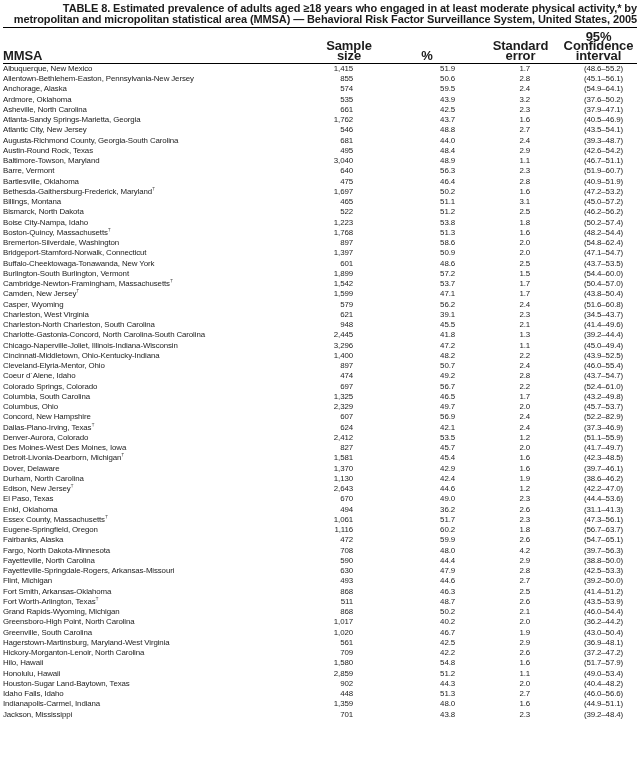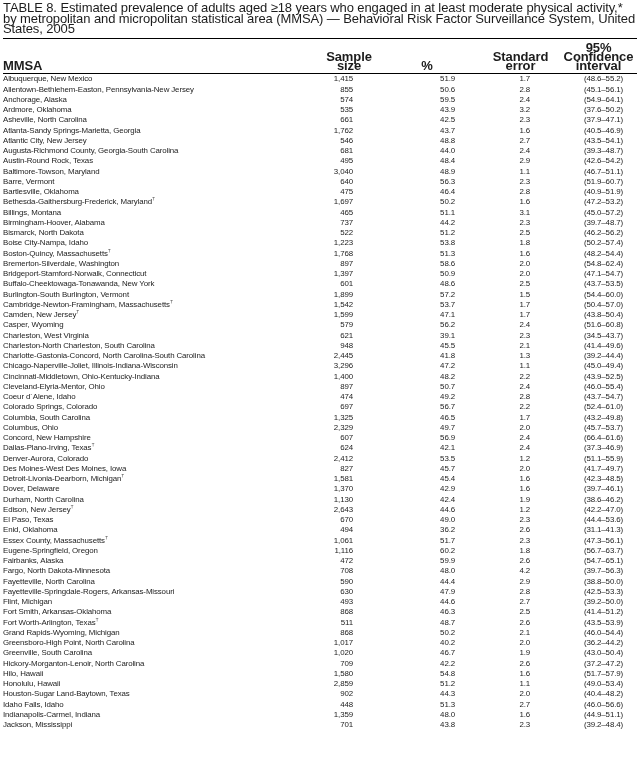--- a/index.html
+++ b/index.html
@@ -10,26 +10,27 @@
     background: #ffffff;
     overflow: hidden;
     font-family: "Liberation Sans", sans-serif;
     color: #1c1c1c;
   }
   .page {
     padding: 3px 3px 0 3px;
     width: 634px;
   }
   .title {
-    font-weight: normal;
-    font-size: 13px;
+    font-weight: bold;
+    font-size: 11px;
     line-height: 10.6px;
     letter-spacing: -0.1px;
     border-bottom: 1px solid #000;
     padding-bottom: 3px;
+    text-align: right;
   }
   table {
     border-collapse: collapse;
     table-layout: fixed;
     width: 634px;
   }
   col.w-mmsa   { width: 306px; }
   col.w-sample { width: 80px; }
   col.w-pct    { width: 76px; }
   col.w-se     { width: 95px; }
@@ -188,27 +189,20 @@
           <td class="c-ci">(47.2–53.2)</td>
         </tr>
         <tr>
           <td class="c-mmsa">Billings, Montana</td>
           <td class="c-sample">465</td>
           <td class="c-pct">51.1</td>
           <td class="c-se">3.1</td>
           <td class="c-ci">(45.0–57.2)</td>
         </tr>
         <tr>
-          <td class="c-mmsa">Birmingham-Hoover, Alabama</td>
-          <td class="c-sample">737</td>
-          <td class="c-pct">44.2</td>
-          <td class="c-se">2.3</td>
-          <td class="c-ci">(39.7–48.7)</td>
-        </tr>
-        <tr>
           <td class="c-mmsa">Bismarck, North Dakota</td>
           <td class="c-sample">522</td>
           <td class="c-pct">51.2</td>
           <td class="c-se">2.5</td>
           <td class="c-ci">(46.2–56.2)</td>
         </tr>
         <tr>
           <td class="c-mmsa">Boise City-Nampa, Idaho</td>
           <td class="c-sample">1,223</td>
           <td class="c-pct">53.8</td>
@@ -339,21 +333,21 @@
           <td class="c-sample">2,329</td>
           <td class="c-pct">49.7</td>
           <td class="c-se">2.0</td>
           <td class="c-ci">(45.7–53.7)</td>
         </tr>
         <tr>
           <td class="c-mmsa">Concord, New Hampshire</td>
           <td class="c-sample">607</td>
           <td class="c-pct">56.9</td>
           <td class="c-se">2.4</td>
-          <td class="c-ci">(66.4–61.6)</td>
+          <td class="c-ci">(52.2–82.9)</td>
         </tr>
         <tr>
           <td class="c-mmsa">Dallas-Plano-Irving, Texas<sup class="dagger">†</sup></td>
           <td class="c-sample">624</td>
           <td class="c-pct">42.1</td>
           <td class="c-se">2.4</td>
           <td class="c-ci">(37.3–46.9)</td>
         </tr>
         <tr>
           <td class="c-mmsa">Denver-Aurora, Colorado</td>
@@ -489,20 +483,27 @@
           <td class="c-ci">(36.2–44.2)</td>
         </tr>
         <tr>
           <td class="c-mmsa">Greenville, South Carolina</td>
           <td class="c-sample">1,020</td>
           <td class="c-pct">46.7</td>
           <td class="c-se">1.9</td>
           <td class="c-ci">(43.0–50.4)</td>
         </tr>
         <tr>
+          <td class="c-mmsa">Hagerstown-Martinsburg, Maryland-West Virginia</td>
+          <td class="c-sample">561</td>
+          <td class="c-pct">42.5</td>
+          <td class="c-se">2.9</td>
+          <td class="c-ci">(36.9–48.1)</td>
+        </tr>
+        <tr>
           <td class="c-mmsa">Hickory-Morganton-Lenoir, North Carolina</td>
           <td class="c-sample">709</td>
           <td class="c-pct">42.2</td>
           <td class="c-se">2.6</td>
           <td class="c-ci">(37.2–47.2)</td>
         </tr>
         <tr>
           <td class="c-mmsa">Hilo, Hawaii</td>
           <td class="c-sample">1,580</td>
           <td class="c-pct">54.8</td>

